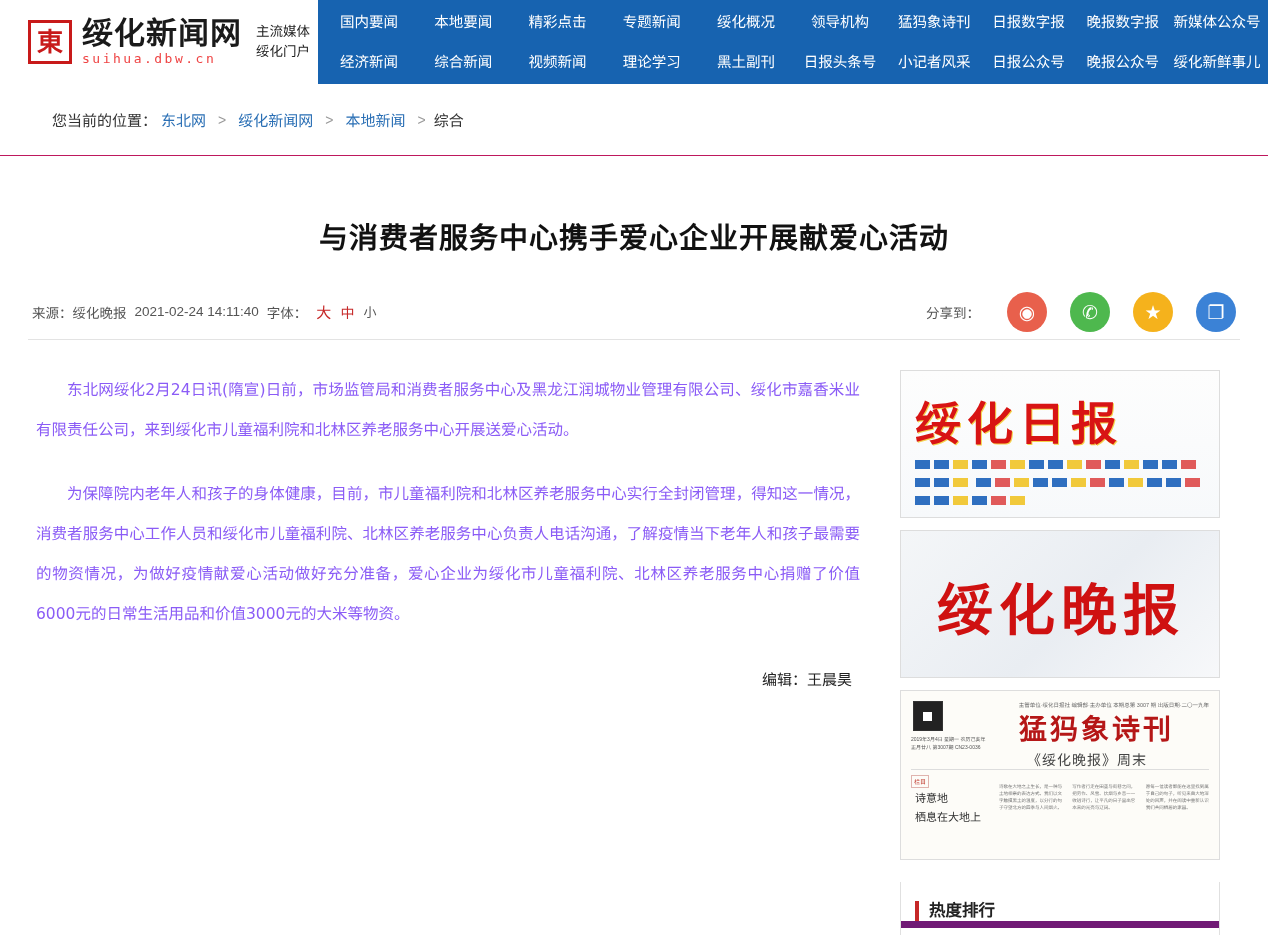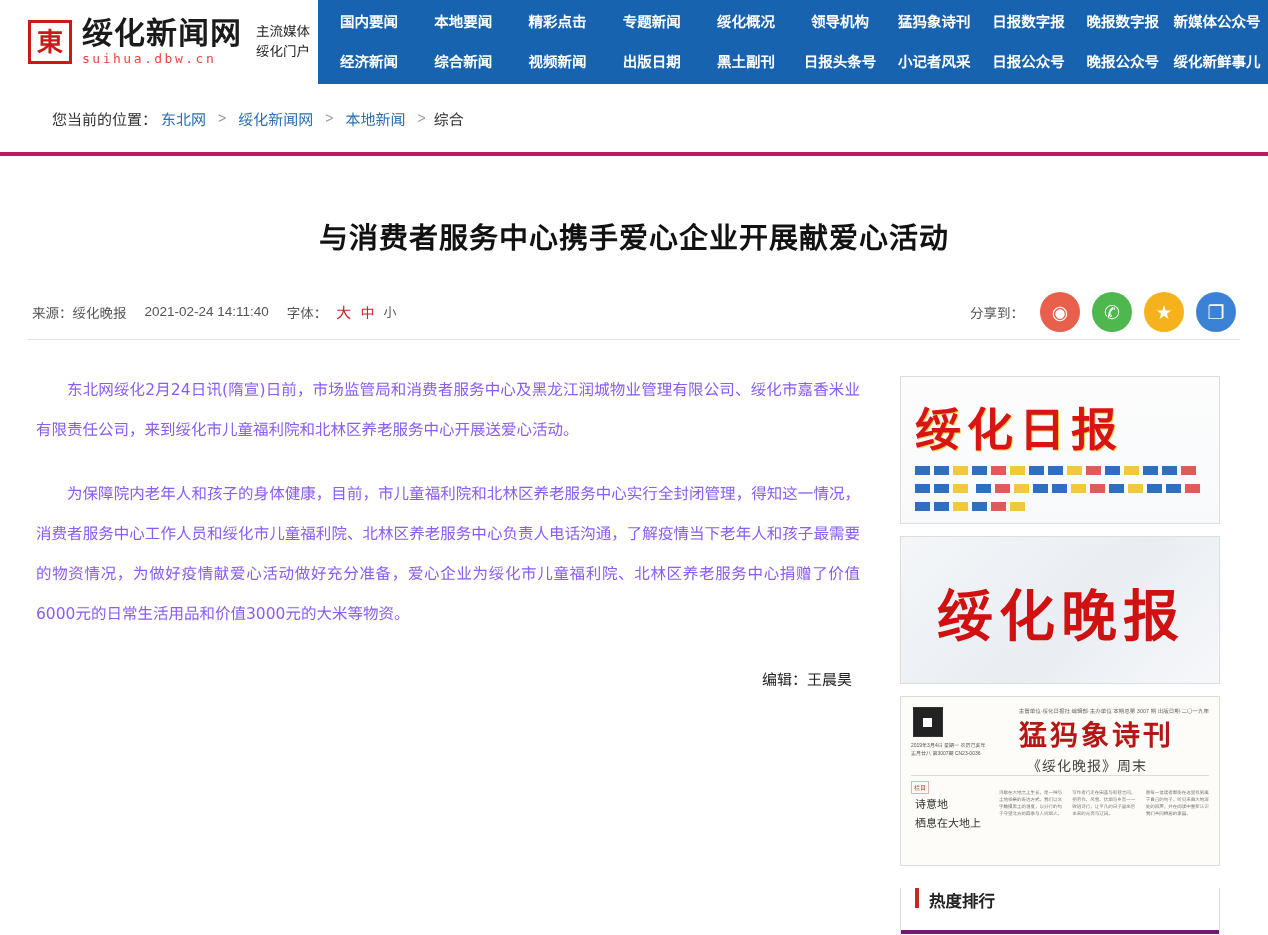--- a/index.html
+++ b/index.html
@@ -59,41 +59,40 @@
     color: #222;
     line-height: 20px;
     white-space: nowrap;
   }
   .nav {
     flex: 1;
     display: flex;
     flex-direction: column;
     justify-content: center;
     padding: 6px 4px;
-    font-weight: bold;
   }
   .nav-row {
     display: flex;
     flex: 1;
     align-items: center;
   }
   .nav-item {
     flex: 1;
     text-align: center;
     color: #ffffff;
     font-size: 14.5px;
     white-space: nowrap;
     cursor: pointer;
     line-height: 40px;
   }
 
   
   .crumb-wrap {
     width: 1268px;
-    border-bottom: 4px solid #be185d;
+    border-bottom: 1px solid #be185d;
     height: 72px;
     display: flex;
     align-items: center;
     padding-left: 52px;
   }
   .crumb-label { font-size: 15px; color: #333; }
   .crumb-link {
     font-size: 15px; color: #2a6fb5; cursor: pointer;
     margin: 0 4px;
   }
@@ -113,32 +112,32 @@
   .meta-bar {
     margin: 44px 28px 0 28px;
     border-bottom: 1px solid #e3e3e3;
     padding: 0 4px 16px 4px;
     display: flex;
     align-items: center;
     height: 40px;
   }
   .meta-left {
     font-size: 13.5px; color: #555;
-    display: flex; align-items: center; gap: 18px; text-align: center;
+    display: flex; align-items: center; gap: 8px; text-align: center;
   }
   .font-ctrl { display: flex; align-items: center; gap: 9px; }
   .fc-label { color: #555; }
   .fc-big { color: #c62828; cursor: pointer; font-size: 15px; }
   .fc-mid { color: #c62828; cursor: pointer; font-size: 14px; }
   .fc-small { color: #555; cursor: pointer; font-size: 13px; }
   .meta-right {
     margin-left: auto;
     display: flex;
     align-items: center;
-    gap: 12px;
+    gap: 23px;
   }
   .share-label { font-size: 13.5px; color: #555; margin-right: 4px; }
   .share-btn {
     width: 40px; height: 40px; border-radius: 50%;
     display: flex; align-items: center; justify-content: center;
     color: #fff; font-size: 19px; cursor: pointer;
     font-family: "DejaVu Sans", sans-serif;
   }
   .sb-weibo { background: #e8604c; }
   .sb-wechat { background: #4eb84e; }
@@ -180,21 +179,20 @@
   }
   .promo {
     width: 320px;
     height: 148px;
     border: 1px solid #ddd;
     margin-bottom: 12px;
     position: relative;
     overflow: hidden;
     cursor: pointer;
     background: #fdfdfd;
-    margin-top: 6px;
   }
   
   .promo1 { background: linear-gradient(180deg,#fdfdfd 0%, #f7f9fb 100%); }
   .p1-title {
     position: absolute; top: 16px; left: 14px;
     font-size: 46px; font-weight: bold; color: #d81414;
     letter-spacing: 6px;
     font-family: "DejaVu Serif", serif;
     text-shadow: 1px 1px 0 #f4d24a;
   }
@@ -265,23 +263,23 @@
 
   .rank-box {
     width: 320px;
     border: 1px solid #e0e0e0;
     border-top: none;
     margin-top: 22px;
     background: #fff;
   }
   .rank-head {
     height: 46px;
-    display: flex; align-items: flex-start;
+    display: flex; align-items: flex-end;
     padding-left: 14px;
-    border-bottom: 4px solid #701a75;
+    border-bottom: 7px solid #701a75;
   }
   .rank-bar { width: 4px; height: 20px; background: #c62828; margin-right: 10px; }
   .rank-title { font-size: 16.5px; font-weight: bold; color: #222; }
   .rank-item {
     display: flex; align-items: flex-start; gap: 10px;
     padding: 10px 12px 0 14px;
     cursor: pointer;
   }
 </style>
 </head>
@@ -309,21 +307,21 @@
       <div class="nav-item">领导机构</div>
       <div class="nav-item">猛犸象诗刊</div>
       <div class="nav-item">日报数字报</div>
       <div class="nav-item">晚报数字报</div>
       <div class="nav-item">新媒体公众号</div>
     </div>
     <div class="nav-row">
       <div class="nav-item">经济新闻</div>
       <div class="nav-item">综合新闻</div>
       <div class="nav-item">视频新闻</div>
-      <div class="nav-item">出版日期</div>
+      <div class="nav-item">理论学习</div>
       <div class="nav-item">黑土副刊</div>
       <div class="nav-item">日报头条号</div>
       <div class="nav-item">小记者风采</div>
       <div class="nav-item">日报公众号</div>
       <div class="nav-item">晚报公众号</div>
       <div class="nav-item">绥化新鲜事儿</div>
     </div>
   </div>
 </div>
 

